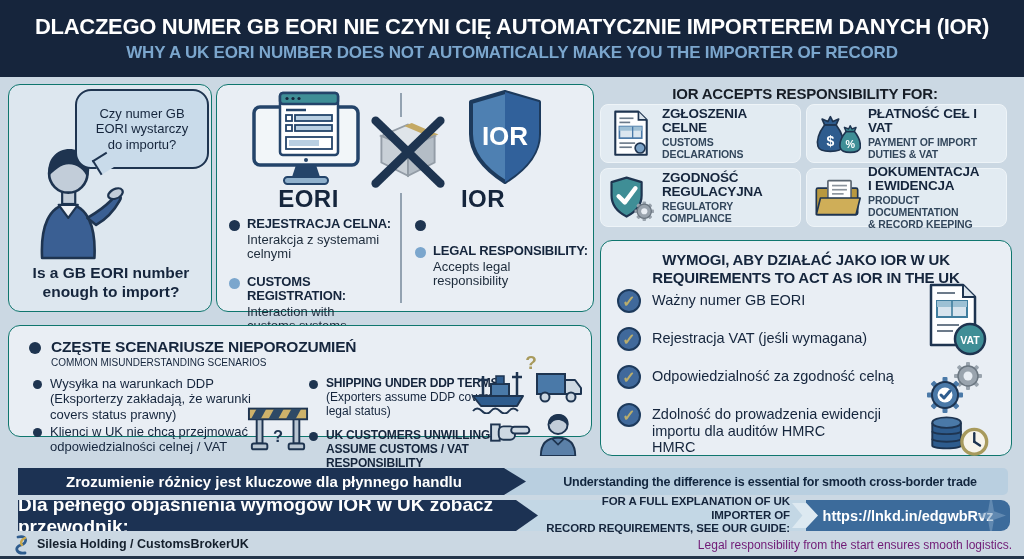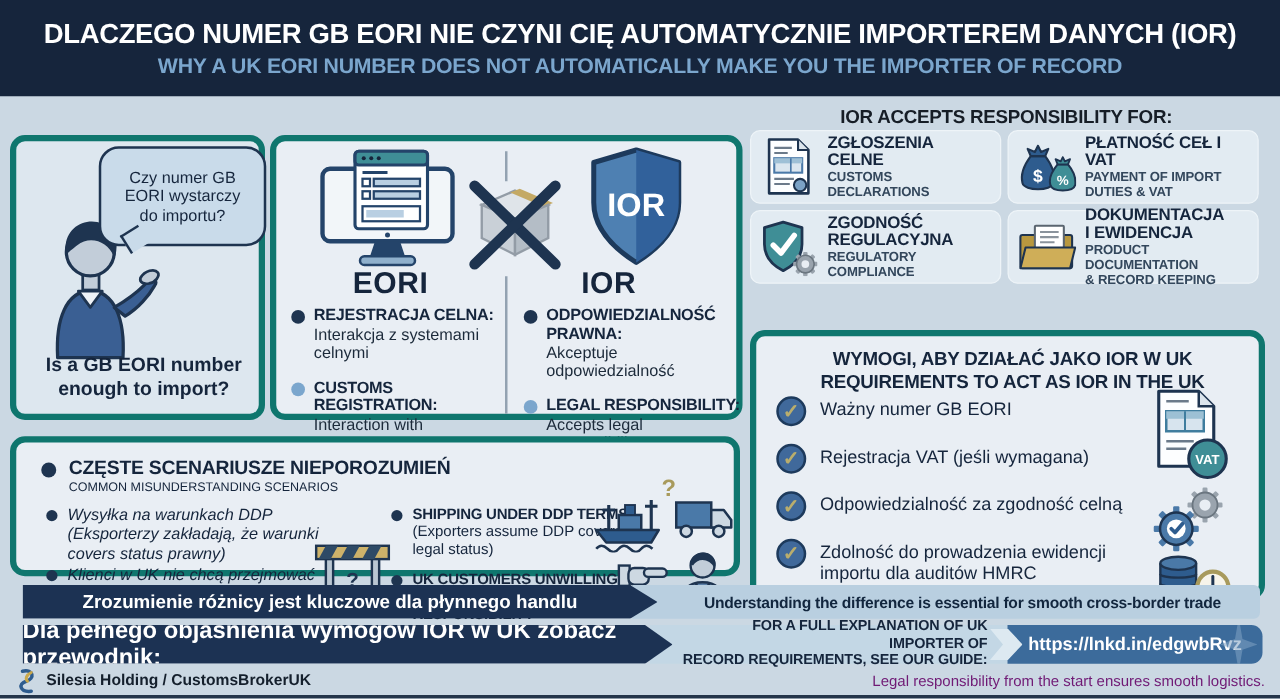--- a/index.html
+++ b/index.html
@@ -8,21 +8,21 @@
   .abs{position:absolute;}
   .pre{white-space:pre-line;}
 
   
   .header{left:0;top:0;width:1024px;height:77px;background:#16253c;display:flex;
           flex-direction:column;align-items:center;justify-content:center;gap:3px;}
   .header .title{color:#ffffff;font-size:22px;font-weight:bold;letter-spacing:-0.3px;}
   .header .subtitle{color:#7ba6cd;font-size:17px;font-weight:bold;letter-spacing:-0.2px;}
 
   
-  .card{background:#e9eef4;border:5px solid #0f766e;border-radius:12px;box-sizing:border-box;margin-top:24px;}
+  .card{background:#e9eef4;border:1px solid #0f766e;border-radius:12px;box-sizing:border-box;}
   #left-card{left:8px;top:84px;width:204px;height:228px;background:#dde7ef;}
   #mid-card{left:216px;top:84px;width:378px;height:228px;}
   #req-card{left:600px;top:240px;width:412px;height:216px;}
   #scen-card{left:8px;top:325px;width:584px;height:112px;}
 
   
   .bubble{left:66px;top:4px;width:130px;height:76px;background:#c9dbea;border:2.5px solid #1e3450;
           border-radius:16px;display:flex;align-items:center;justify-content:center;text-align:center;
           font-size:13px;font-weight:500;line-height:1.2;z-index:1;}
   .bubble-tail{left:86px;top:70px;width:15px;height:15px;background:#c9dbea;
@@ -72,21 +72,21 @@
   .gears{right:26px;top:120px;width:62px;height:54px;}
   .dbclock{right:20px;top:174px;width:64px;height:42px;}
 
   
   .scen-head{left:20px;top:12px;display:flex;gap:10px;}
   .scen-dot{width:12px;height:12px;border-radius:50%;background:#1e3450;margin-top:4px;flex:none;}
   .scen-h1{font-size:15.5px;font-weight:800;letter-spacing:-0.2px;}
   .scen-h2{font-size:10px;font-weight:400;margin-top:1px;}
   .scen-item{display:flex;gap:8px;}
   .scen-item .dot{width:9px;height:9px;margin-top:4px;}
-  .scen-text{font-size:13px;line-height:1.18;font-style:italic;}
+  .scen-text{font-size:13px;line-height:1.18;}
   .scen-btitle{font-size:12px;font-weight:800;line-height:1.18;letter-spacing:-0.2px;}
   .scen-bdesc{font-size:12px;line-height:1.18;}
   #scen-l1{left:24px;top:50px;width:235px;}
   #scen-l2{left:24px;top:98px;width:235px;}
   #scen-r1{left:300px;top:50px;width:200px;}
   #scen-r2{left:300px;top:102px;width:215px;}
   .barrier{left:238px;top:76px;width:62px;height:52px;}
   .shiptruck{left:462px;top:28px;width:112px;height:60px;}
   .handperson{left:478px;top:86px;width:100px;height:44px;}
 
@@ -206,26 +206,20 @@
         <div>
           <div class="cmp-title pre">CUSTOMS REGISTRATION:</div>
           <div class="cmp-desc pre">Interaction with
 customs systems</div>
         </div>
       </div>
     </div>
     <div class="abs cmp-list" id="ior-list">
       <div class="cmp-item">
         <span class="dot dot-dark"></span>
-        <div>
-          <div class="cmp-title pre">ODPOWIEDZIALNOŚĆ
-PRAWNA:</div>
-          <div class="cmp-desc pre">Akceptuje
-odpowiedzialność</div>
-        </div>
       </div>
       <div class="cmp-item">
         <span class="dot dot-light"></span>
         <div>
           <div class="cmp-title pre">LEGAL RESPONSIBILITY:</div>
           <div class="cmp-desc pre">Accepts legal
 responsibility</div>
         </div>
       </div>
     </div>

